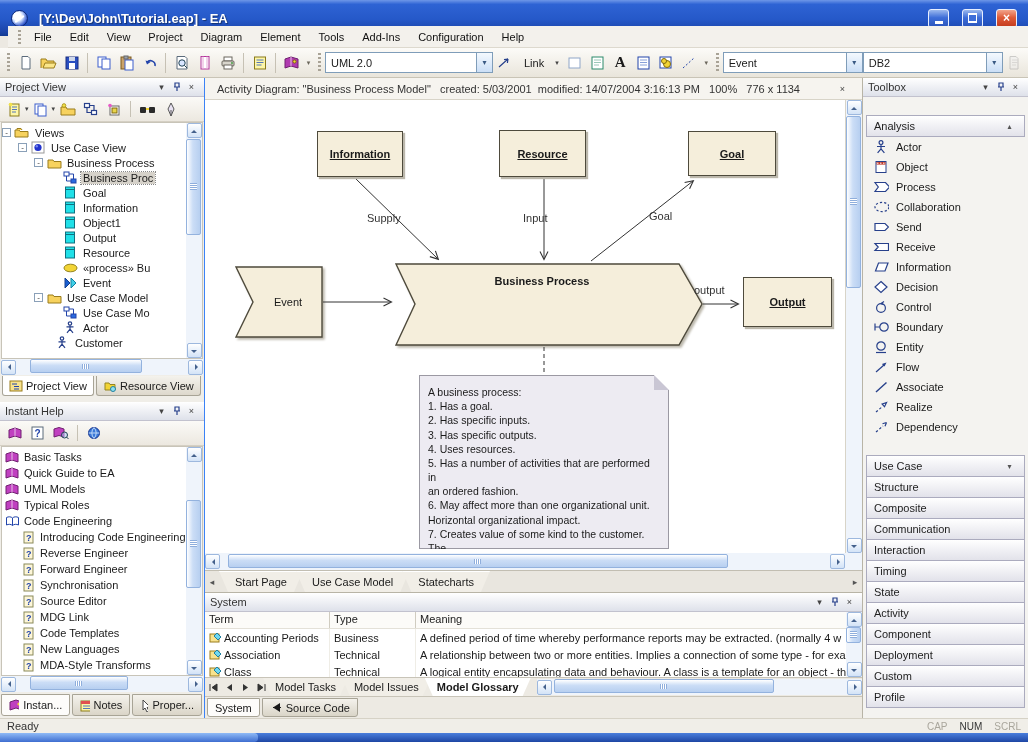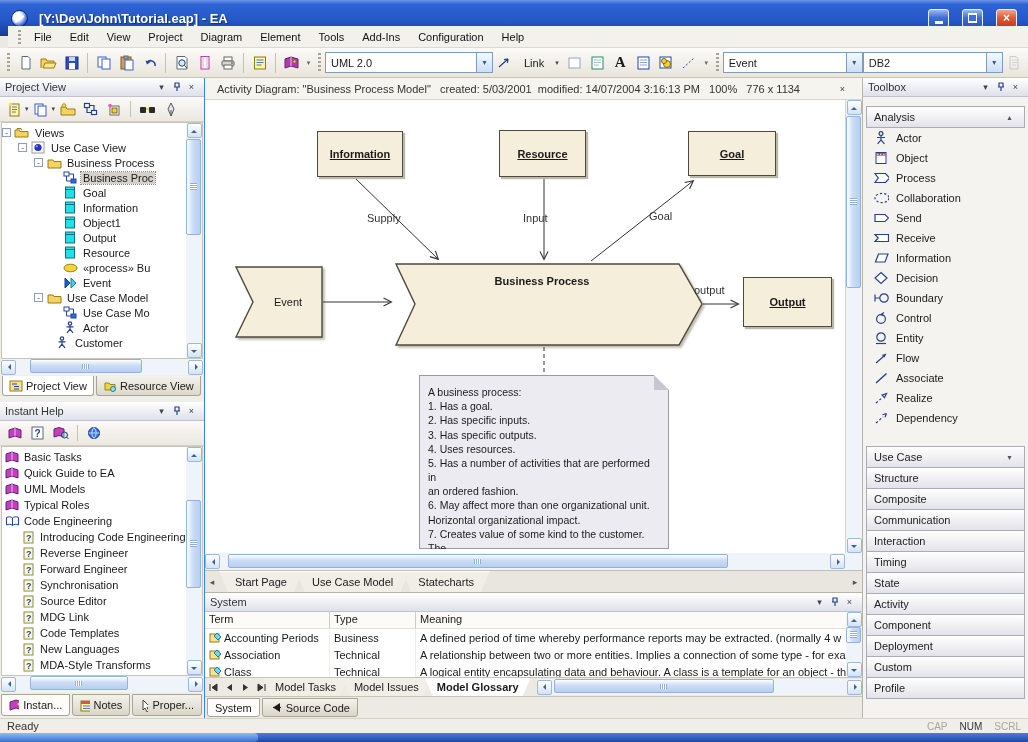--- a/index.html
+++ b/index.html
@@ -107,21 +107,21 @@
 .c.term{width:125px;flex:none}.c.type{width:86px;flex:none}.c.mean{flex:1;border-right:none}
 #sysnav{height:19px;display:flex;align-items:center;background:#EDEAE3;border-top:1px solid #C8C4B8;flex:none}
 .navb{width:16px;height:16px;display:flex;align-items:center;justify-content:center}
 .mtab{padding:0 12px;display:flex;align-items:center;clip-path:polygon(0 0,100% 0,calc(100% - 8px) 100%,8px 100%);background:#F1EEE7;margin-left:-6px;height:18px}
 .mtab.act{background:#fff;font-weight:bold}
 #systabs{height:22px;display:flex;gap:2px;padding:1px 2px;background:#EDEAE3;border-top:1px solid #C8C4B8;flex:none}
 
 #rightcol{position:absolute;left:862px;top:78px;width:166px;height:640px;background:#F0EEE8;border-left:1px solid #B8B4A6;display:flex;flex-direction:column}
 #tbxbody{flex:1;padding:2px 3px;overflow:hidden;background:#F4F3F0}
 .sect{height:22px;display:flex;align-items:center;padding:0 7px;background:linear-gradient(#FFFFFF,#E2E2EA);border:1px solid #ABABBE;color:#222;margin-top:-1px}
-.sect:first-child{margin-top:7px}
+.sect:first-child{margin-top:16px}
 .sect .sp{flex:1}
 .secbtn{width:15px;display:flex;align-items:center;justify-content:center;color:#555;font-size:8px}
 .titem{height:20px;display:flex;align-items:center;gap:7px;padding-left:7px}
 #sections{margin-top:18px}
 
 #statusbar{position:absolute;left:0;top:718px;width:1028px;height:15px;background:#F0EEE8;border-top:1px solid #D6D2C6;display:flex;align-items:center;padding:0 7px;color:#333}
 #statusbar .sp{flex:1}
 .kbd{font-size:10px;margin-left:12px}
 .kbd.off{color:#A9A69C}
 #bottomstrip{position:absolute;left:0;top:733px;width:1028px;height:9px;background:linear-gradient(#4A7EDC,#1E46A4)}
@@ -1045,35 +1045,35 @@
       <div class="titem">
           <span class="tico">
             <svg class="nv" width="16" height="14">
               <path d="M8 1.5L14 7l-6 5.5L2 7z" fill="#fff"></path>
             </svg>
           </span>
           <span>Decision</span>
         </div>
       <div class="titem">
           <span class="tico">
+            <svg class="nv" width="16" height="14">
+              <circle cx="8" cy="8" r="4.4"></circle>
+              <path d="M8 3.6l3-2M8 3.6l3.2 1.2"></path>
+            </svg>
+          </span>
+          <span>Control</span>
+        </div>
+      <div class="titem">
+          <span class="tico">
             <svg class="nv" width="17" height="14">
               <circle cx="11" cy="7" r="4.2"></circle>
               <path d="M2 3.5v7M2 7h4.8"></path>
             </svg>
           </span>
           <span>Boundary</span>
-        </div>
-      <div class="titem">
-          <span class="tico">
-            <svg class="nv" width="16" height="14">
-              <circle cx="8" cy="8" r="4.4"></circle>
-              <path d="M8 3.6l3-2M8 3.6l3.2 1.2"></path>
-            </svg>
-          </span>
-          <span>Control</span>
         </div>
       <div class="titem">
           <span class="tico">
             <svg class="nv" width="16" height="14">
               <circle cx="8" cy="6" r="4.2"></circle>
               <path d="M3 12.5h10"></path>
             </svg>
           </span>
           <span>Entity</span>
         </div>

